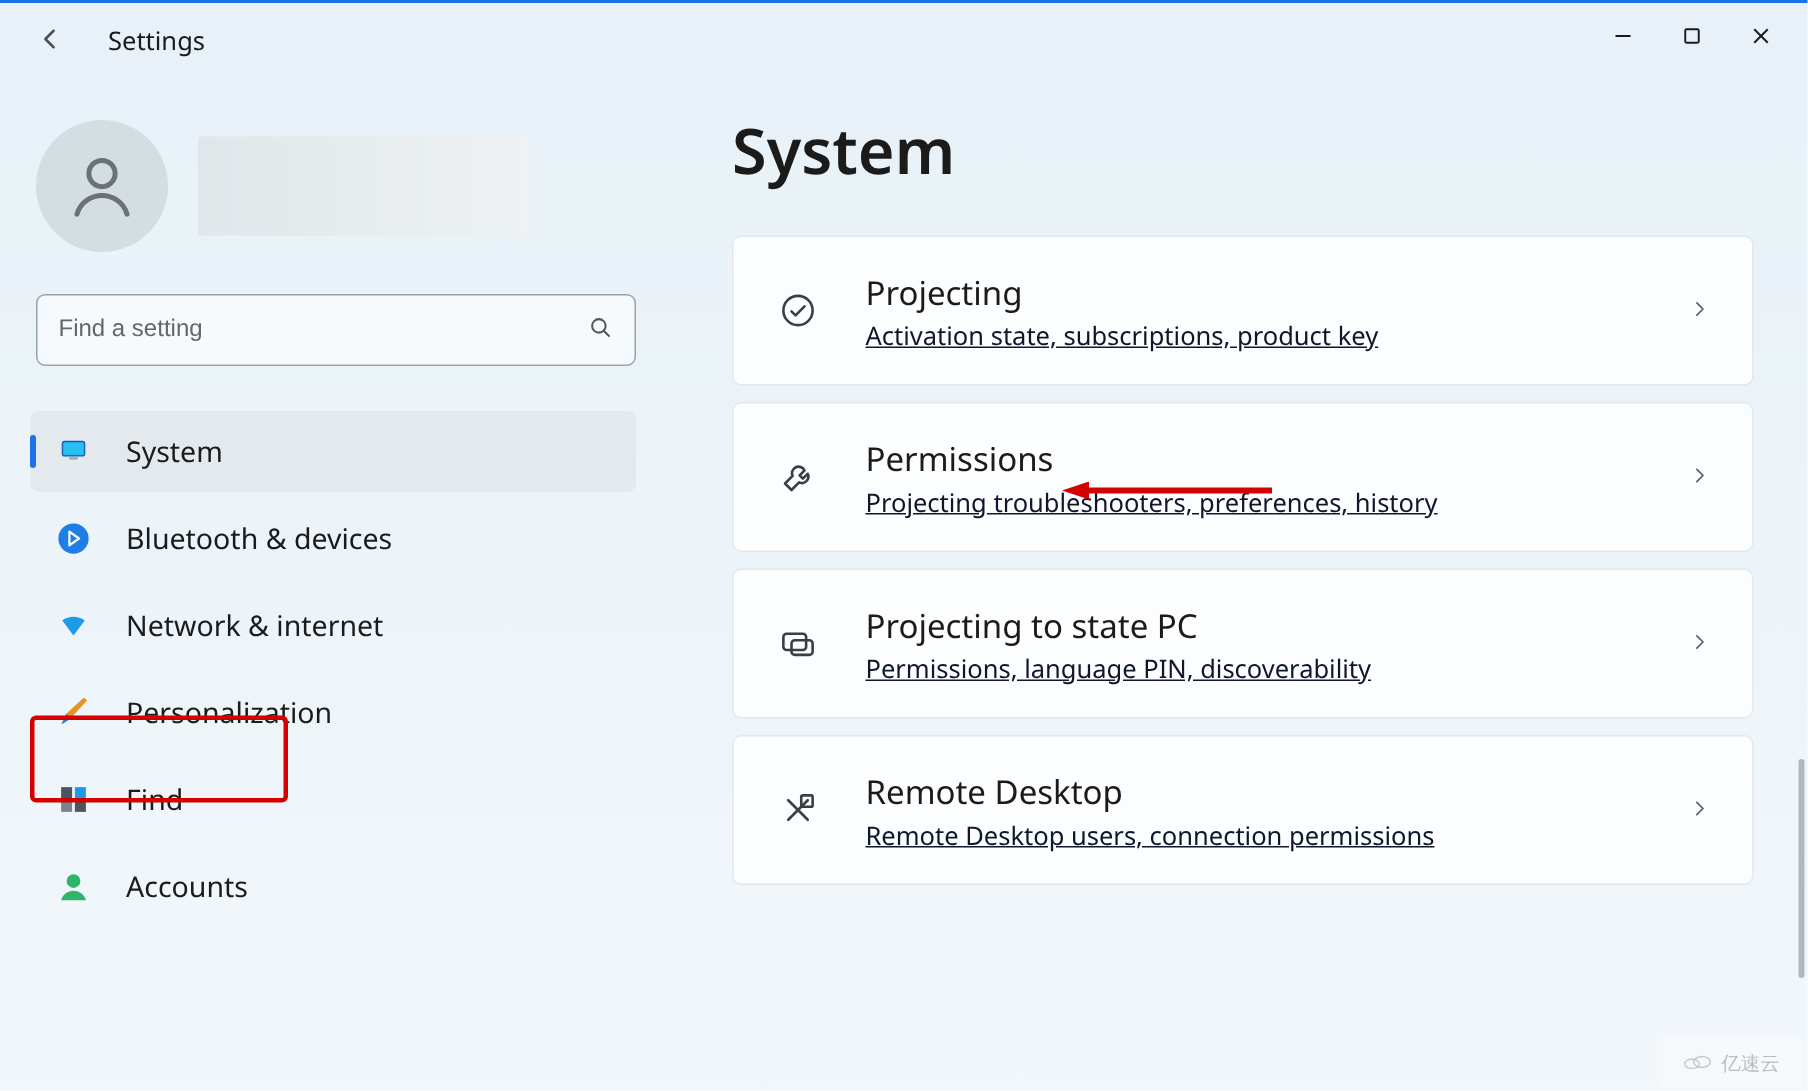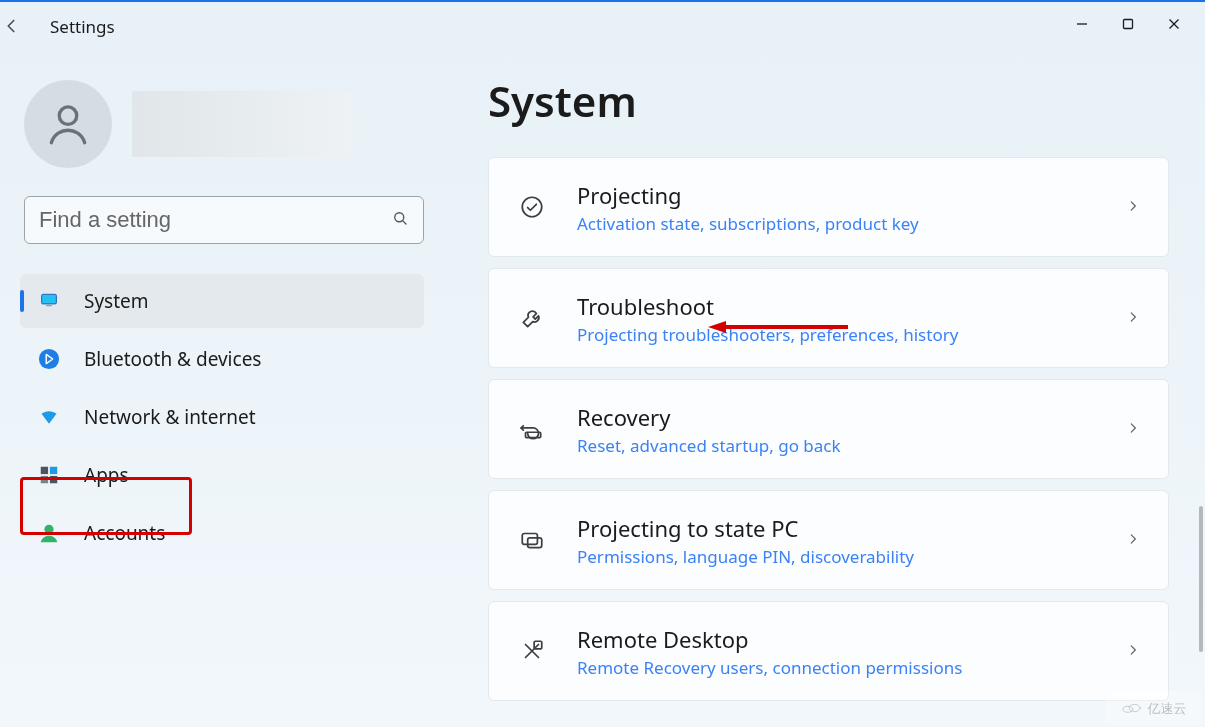--- a/index.html
+++ b/index.html
@@ -10,20 +10,21 @@
     color: #1b1b1b;
     border-top: 2px solid #1a73e8;
     position: relative;
   }
 
   
   .titlebar {
     height: 48px;
     display: flex;
     align-items: center;
+    padding-left: 22px;
     text-align: center;
   }
   .titlebar .back svg { display:block; }
   .titlebar .title {
     margin-left: 28px;
     font-size: 17px;
     color: #1b1b1b;
   }
   .winbtns {
     position: absolute;
@@ -76,21 +77,21 @@
     width: 400px; height: 48px;
     border: 1px solid #9aa3a9;
     border-radius: 6px;
     background: rgba(255,255,255,0.55);
     display:flex; align-items:center;
     padding: 0 14px;
     margin-bottom: 30px;
   }
   .search input {
     flex:1; border:none; background:transparent; outline:none;
-    font-size:22px; color:#8b5cf6;
+    font-size:16px; color:#8b5cf6;
   }
   .search input::placeholder { color:#666; }
   .search .loupe svg{ width:18px; height:18px; }
 
   
   .nav { list-style:none; margin-left:-4px; }
   .nav-item {
     width: 404px; height: 54px;
     border-radius: 6px;
     display:flex; align-items:center;
@@ -127,21 +128,21 @@
     display:flex; align-items:center;
     padding:0 24px 0 28px;
     position:relative;
   }
   .card .cicon {
     width:30px; display:flex; align-items:center; justify-content:center;
   }
   .card .cicon svg { width:26px; height:26px; }
   .card .ctxt { margin-left:30px; }
   .ctitle { font-size:22px; font-weight:400; }
-  .cdesc { font-size:17px; color:#3b82f6; margin-top:2px; }
+  .cdesc { font-size:17px; color:#0f172a; margin-top:2px;text-decoration:underline; }
   .chev { position:absolute; right:28px; }
   .chev svg{ width:14px; height:14px; }
 
   
   .arrow {
     position:absolute;
     left: 708px;
     top: 319px;
     width:140px; height:12px;
     pointer-events:none;
@@ -246,28 +247,37 @@
         <li class="nav-item">
           <span class="icon">
             <svg viewBox="0 0 24 24" width="24" height="20">
               <path d="M12 20l9-12c-5-4-13-4-18 0l9 12z" fill="#1f9ae5"></path>
             </svg>
           </span>
           <span>Network &amp; internet</span>
         </li>
         <li class="nav-item">
           <span class="icon">
+            <svg viewBox="0 0 24 24" width="24" height="24">
+              <path d="M4 20l3-7 12-11 2 2-11 12-6 4z" fill="#e59420"></path>
+              <path d="M4 20l3-7 3 3-6 4z" fill="#1f7ee5"></path>
+            </svg>
+          </span>
+          <span>Personalization</span>
+        </li>
+        <li class="nav-item">
+          <span class="icon">
             <svg viewBox="0 0 24 24" width="22" height="22">
               <rect x="3" y="3" width="8" height="8" fill="#4a5560"></rect>
               <rect x="13" y="3" width="8" height="8" fill="#1f9ae5"></rect>
               <rect x="3" y="13" width="8" height="8" fill="#7a828a"></rect>
               <rect x="13" y="13" width="8" height="8" fill="#4a5560"></rect>
             </svg>
           </span>
-          <span>Apps</span>
+          <span>Find</span>
         </li>
         <li class="nav-item">
           <span class="icon">
             <svg viewBox="0 0 24 24" width="22" height="22">
               <circle cx="12" cy="8" r="5" fill="#2fb56a"></circle>
               <path d="M3 22c1-5 6-7 9-7s8 2 9 7" fill="#2fb56a"></path>
             </svg>
           </span>
           <span>Accounts</span>
         </li>
@@ -292,38 +302,22 @@
               <path d="M9 5l7 7-7 7"></path>
             </svg></span>
         </div>
         <div class="card">
           <span class="cicon">
             <svg viewBox="0 0 24 24" stroke="#3a3f42" stroke-width="1.6" fill="none" stroke-linecap="round" stroke-linejoin="round">
               <path d="M14 6a4 4 0 0 0-5.3 5.3L4 16l4 4 4.7-4.7A4 4 0 0 0 18 10l-3 3-2-2 3-3a4 4 0 0 0-2-2z"></path>
             </svg>
           </span>
           <div class="ctxt">
-            <div class="ctitle">Troubleshoot</div>
+            <div class="ctitle">Permissions</div>
             <div class="cdesc">Projecting troubleshooters, preferences, history</div>
-          </div>
-          <span class="chev"><svg viewBox="0 0 24 24" fill="none" stroke="#5a5f63" stroke-width="2" stroke-linecap="round" stroke-linejoin="round">
-              <path d="M9 5l7 7-7 7"></path>
-            </svg></span>
-        </div>
-        <div class="card">
-          <span class="cicon">
-            <svg viewBox="0 0 24 24" stroke="#3a3f42" stroke-width="1.6" fill="none" stroke-linecap="round" stroke-linejoin="round">
-              <path d="M4 9l-2 2 2 2"></path>
-              <path d="M2 11h11a5 5 0 1 1-5 5"></path>
-              <rect x="6" y="15" width="14" height="5" rx="1"></rect>
-            </svg>
-          </span>
-          <div class="ctxt">
-            <div class="ctitle">Recovery</div>
-            <div class="cdesc">Reset, advanced startup, go back</div>
           </div>
           <span class="chev"><svg viewBox="0 0 24 24" fill="none" stroke="#5a5f63" stroke-width="2" stroke-linecap="round" stroke-linejoin="round">
               <path d="M9 5l7 7-7 7"></path>
             </svg></span>
         </div>
         <div class="card">
           <span class="cicon">
             <svg viewBox="0 0 24 24" stroke="#3a3f42" stroke-width="1.6" fill="none" stroke-linecap="round" stroke-linejoin="round">
               <rect x="3" y="6" width="14" height="10" rx="2"></rect>
               <rect x="8" y="10" width="13" height="9" rx="2"></rect>
@@ -339,21 +333,21 @@
         </div>
         <div class="card">
           <span class="cicon">
             <svg viewBox="0 0 24 24" stroke="#3a3f42" stroke-width="1.6" fill="none" stroke-linecap="round" stroke-linejoin="round">
               <path d="M6 6l12 12M6 18L18 6"></path>
               <rect x="14" y="3" width="7" height="7" rx="1"></rect>
             </svg>
           </span>
           <div class="ctxt">
             <div class="ctitle">Remote Desktop</div>
-            <div class="cdesc">Remote Recovery users, connection permissions</div>
+            <div class="cdesc">Remote Desktop users, connection permissions</div>
           </div>
           <span class="chev"><svg viewBox="0 0 24 24" fill="none" stroke="#5a5f63" stroke-width="2" stroke-linecap="round" stroke-linejoin="round">
               <path d="M9 5l7 7-7 7"></path>
             </svg></span>
         </div>
       </div>
   </main>
 </div>
 
 <div class="highlight-box"></div>

